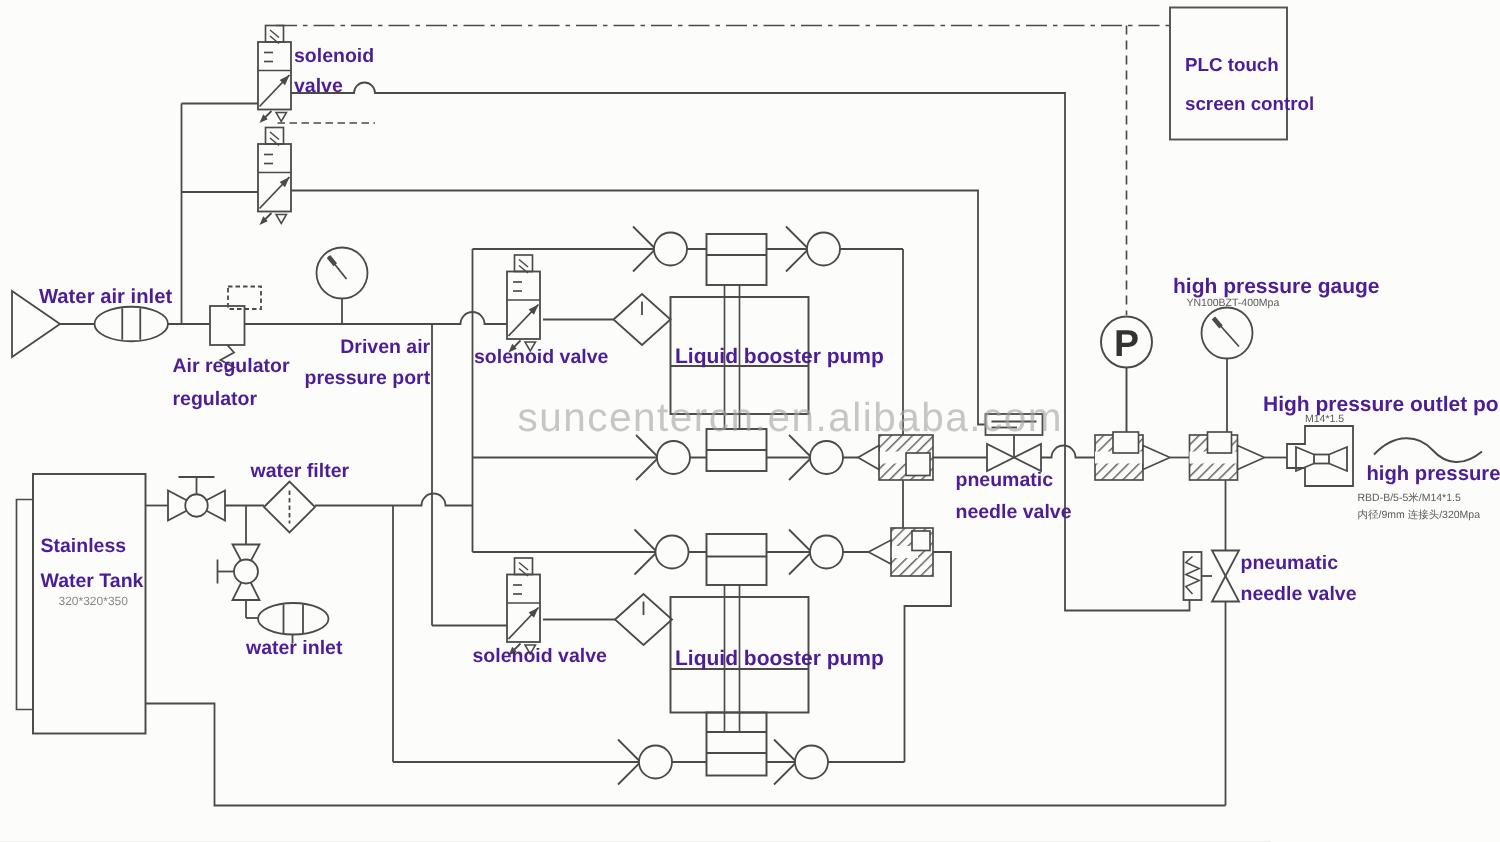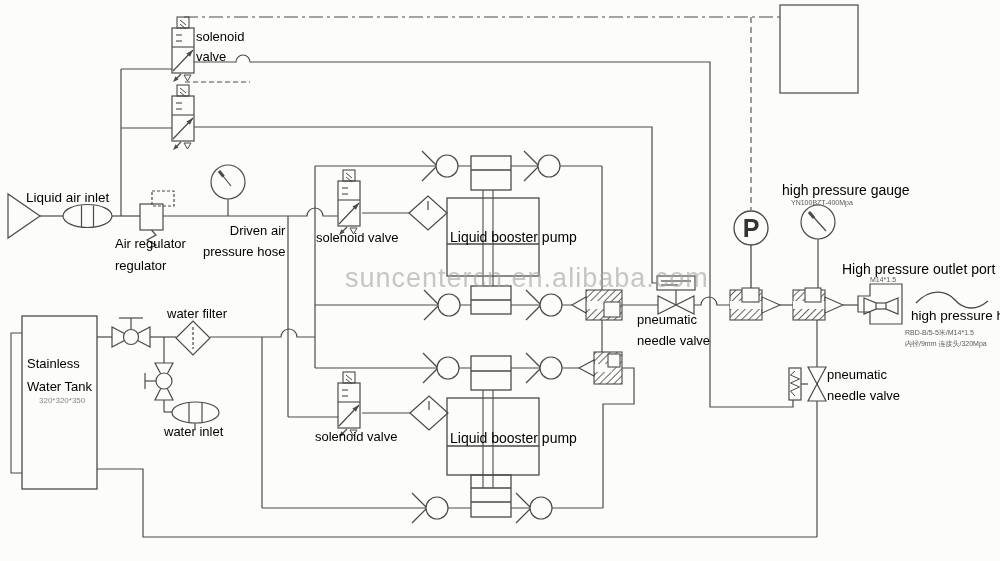--- a/index.html
+++ b/index.html
@@ -1,18 +1,18 @@
 <!DOCTYPE html>
 <html><head>
 <meta charset="utf-8">
 <style>
   html,body{margin:0;padding:0;background:#e8e8e8;font-family:"Liberation Sans",sans-serif;}
   #stage{position:relative;width:1000px;height:561px;background:#fcfcfa;overflow:hidden;}
   #diagram{position:absolute;left:0;top:0;}
-  .lbl{position:absolute;color:#000000;font-weight:normal;font-size:13px;white-space:nowrap;line-height:20px;}
+  .lbl{position:absolute;color:#4c1d95;font-weight:bold;font-size:13px;white-space:nowrap;line-height:20px;}
   .lbl span{display:block;}
   .sm{position:absolute;color:#5a5a5a;font-weight:normal;font-size:7px;white-space:nowrap;line-height:11px;}
   .watermark{position:absolute;color:rgba(165,165,165,.62);font-size:27px;letter-spacing:1px;font-weight:normal;}
 </style>
 </head>
 <body>
 
 <div id="stage">
 
 <svg id="diagram" width="1000" height="561" viewBox="0 0 1000 561">
@@ -282,31 +282,35 @@
     <polyline points="795,371 790.5,375 799.5,379 790.5,383 799.5,387 790.5,391 795,396" stroke-width="1"></polyline>
     <line x1="801" y1="384" x2="808" y2="384"></line>
   </g>
 </svg>
 
 <div class="lbl" style="left:196px;top:27px;">
   <span>solenoid</span>
   <span>valve</span>
 </div>
 
-
-<div class="lbl" style="left:26px;top:188px;font-size:13.5px;">Liquid air inlet</div>
+<div class="lbl" style="left:790px;top:30px;font-size:12.5px;line-height:26px;">
+  <span>PLC touch</span>
+  <span>screen control</span>
+</div>
+
+<div class="lbl" style="left:26px;top:188px;font-size:13.5px;">Water air inlet</div>
 
 <div class="lbl" style="left:115px;top:233px;line-height:22px;">
   <span>Air regulator</span>
   <span>regulator</span>
 </div>
 
 <div class="lbl" style="left:203px;top:220px;line-height:21px;text-align:right;">
   <span>Driven air</span>
-  <span>pressure hose</span>
+  <span>pressure port</span>
 </div>
 
 <div class="lbl" style="left:316px;top:228px;">solenoid valve</div>
 
 <div class="lbl" style="left:450px;top:227px;font-size:14px;">Liquid booster pump</div>
 
 <div class="lbl" style="left:782px;top:180px;font-size:14px;">high pressure gauge</div>
 <div class="sm" style="left:791px;top:197px;">YN100BZT-400Mpa</div>
 
 

